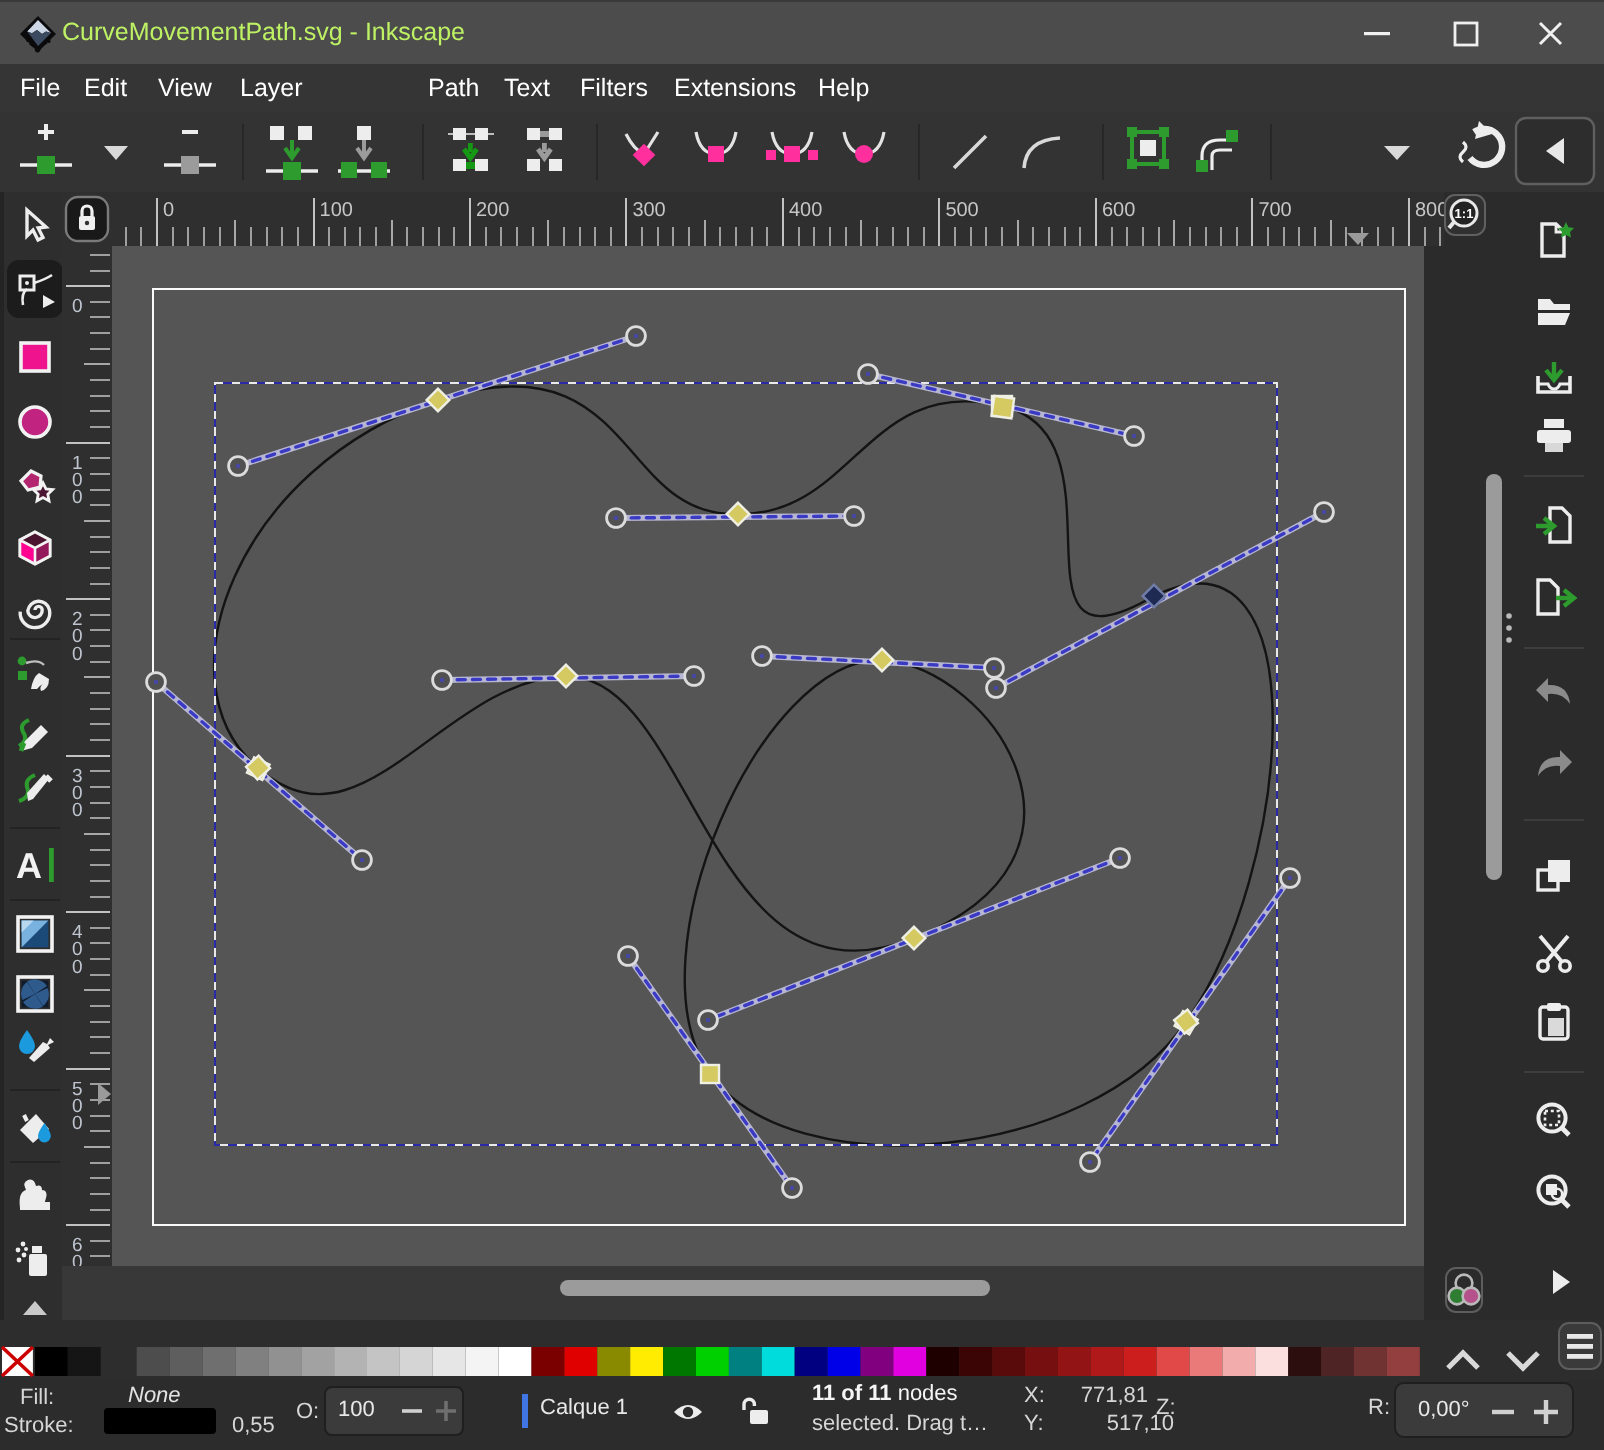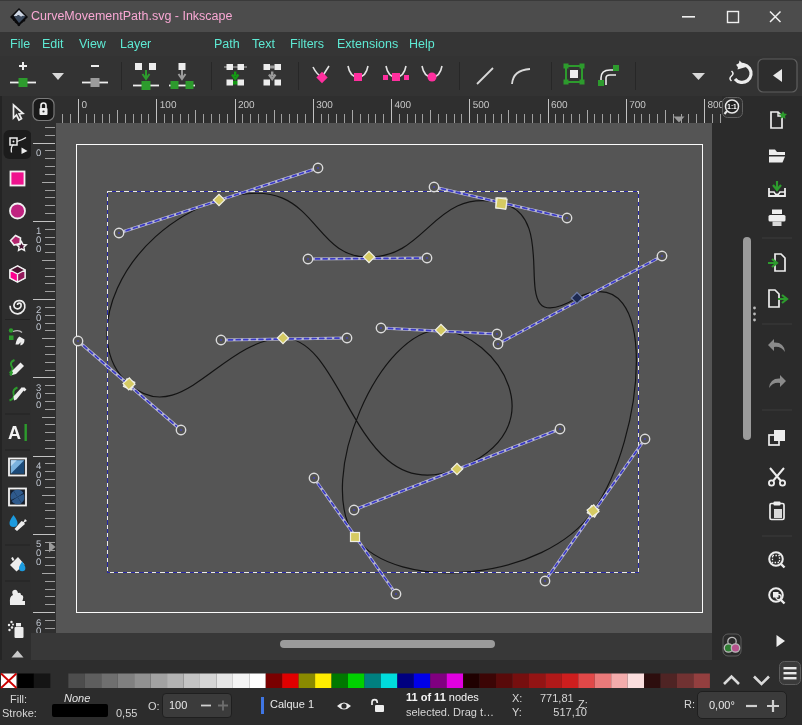--- a/index.html
+++ b/index.html
@@ -13,29 +13,29 @@
 <div class="abs" style="left:0;top:0;width:802px;height:32px;background:#4c4c4c;border-top:1px solid #3a3a3a;">
   <svg class="abs" style="left:9px;top:6px;" width="20" height="20" viewBox="0 0 20 20">
     <path d="M10 1 L19 10 L10 19 L1 10 Z" fill="#0b0b0d"></path>
     <path d="M10 3 L16.5 9.5 L14 8.7 L12 10 L9.5 8 L7 9.6 L4.6 8.8 Z" fill="#cdd6e4"></path>
     <path d="M4.6 8.8 L7 9.6 L9.5 8 L12 10 L14 8.7 L16.5 9.5 L10 16 Z" fill="#3b4a5e"></path>
     <path d="M6 14.5 l2 1.6 M12.5 15 l1.8 -1" stroke="#0b0b0d" stroke-width="1.6"></path>
     <circle cx="5" cy="13" r="1" fill="#0b0b0d"></circle>
       <circle cx="15.4" cy="13.6" r="0.9" fill="#0b0b0d"></circle>
     <circle cx="9.8" cy="17.8" r="1.4" fill="#0b0b0d"></circle>
   </svg>
-  <div class="abs" style="left:31px;top:8px;font-size:12.5px;color:#f9a8d4;">CurveMovementPath.svg - Inkscape</div>
+  <div class="abs" style="left:31px;top:8px;font-size:12.5px;color:#bef264;">CurveMovementPath.svg - Inkscape</div>
   <svg class="abs" style="left:676px;top:0;" width="120" height="32" viewBox="0 0 120 32">
     <rect x="6" y="15" width="13" height="1.6" fill="#f0f0f0"></rect>
     <rect x="51.5" y="10.5" width="11" height="11" fill="none" stroke="#f0f0f0" stroke-width="1.4"></rect>
     <path d="M94 10.5 L104.5 21 M104.5 10.5 L94 21" stroke="#f0f0f0" stroke-width="1.5"></path>
   </svg>
 </div>
 
-<div class="abs" style="left:0;top:32px;width:802px;height:24px;background:#353535;color:#5eead4;font-size:12.5px;">
+<div class="abs" style="left:0;top:32px;width:802px;height:24px;background:#353535;color:#ffffff;font-size:12.5px;">
   <span class="abs" style="left:10px;top:5px;">File</span>
   <span class="abs" style="left:42px;top:5px;">Edit</span>
   <span class="abs" style="left:79px;top:5px;">View</span>
   <span class="abs" style="left:120px;top:5px;">Layer</span>
   <span class="abs" style="left:163px;top:5px;margin-top:22px;">Object</span>
   <span class="abs" style="left:214px;top:5px;">Path</span>
   <span class="abs" style="left:252px;top:5px;">Text</span>
   <span class="abs" style="left:290px;top:5px;">Filters</span>
   <span class="abs" style="left:337px;top:5px;">Extensions</span>
   <span class="abs" style="left:409px;top:5px;">Help</span>
@@ -753,21 +753,21 @@
     <path d="M1 7 Q8 0 15 7 Q8 14 1 7 Z" fill="#ededed"></path>
     <circle cx="8" cy="7" r="2.6" fill="#2c2c2c"></circle>
   </svg>
   <svg class="abs" style="left:371px;top:8px;" width="15" height="15" viewBox="0 0 15 15">
     <rect x="4" y="7" width="9" height="7" rx="1" fill="#ededed"></rect>
     <path d="M6 7 V4.2 a2.6 2.6 0 0 1 5.2 0 V5" stroke="#ededed" stroke-width="1.7" fill="none" transform="translate(-5 0)"></path>
   </svg>
   <span class="abs" style="left:406px;top:1px;color:#f5f5f5;"><b>11 of 11</b> nodes</span>
   <span class="abs" style="left:406px;top:16px;">selected. Drag t…</span>
   <span class="abs" style="left:512px;top:2px;">X:</span>
-  <span class="abs" style="left:540px;top:2px;width:34px;display:inline-block;">771,81</span>
+  <span class="abs" style="left:540px;top:2px;width:34px;text-align:right;display:inline-block;">771,81</span>
   <span class="abs" style="left:512px;top:16px;">Y:</span>
   <span class="abs" style="left:540px;top:16px;width:34px;text-align:right;display:inline-block;margin-left:13px;">517,10</span>
   <span class="abs" style="left:578px;top:8px;">Z:</span>
   <span class="abs" style="left:684px;top:8px;">R:</span>
   <div class="abs" style="left:697px;top:1px;width:90px;height:28px;background:#3b3b3b;border:1px solid #1f1f1f;border-radius:5px;">
     <span class="abs" style="left:11px;top:7px;color:#e8e8e8;">0,00°</span>
     <svg class="abs" style="left:46px;top:3px;" width="42" height="22">
         <path d="M2 11 h11" stroke="#d0d0d0" stroke-width="2.2"></path>
         <path d="M29 5 v12 M23 11 h12" stroke="#d0d0d0" stroke-width="2.2"></path>
       </svg>

